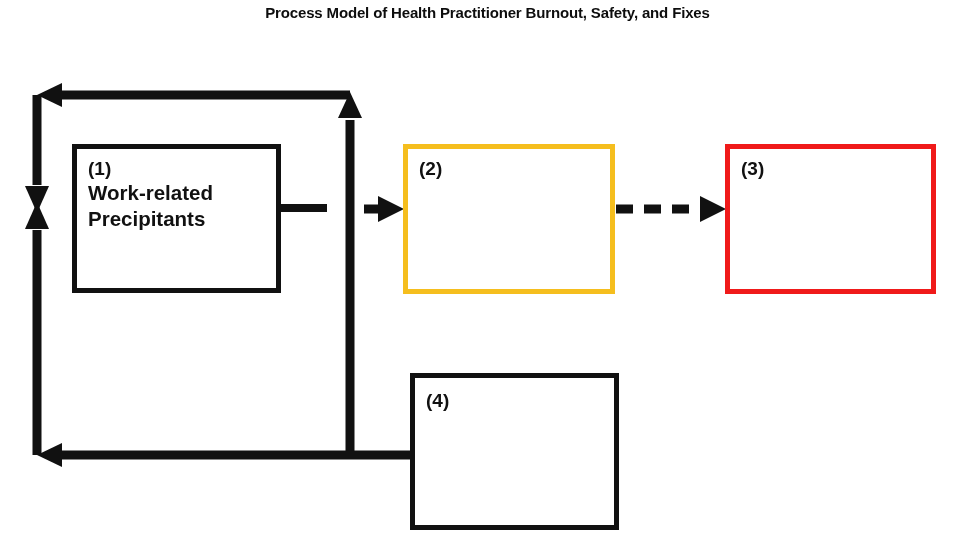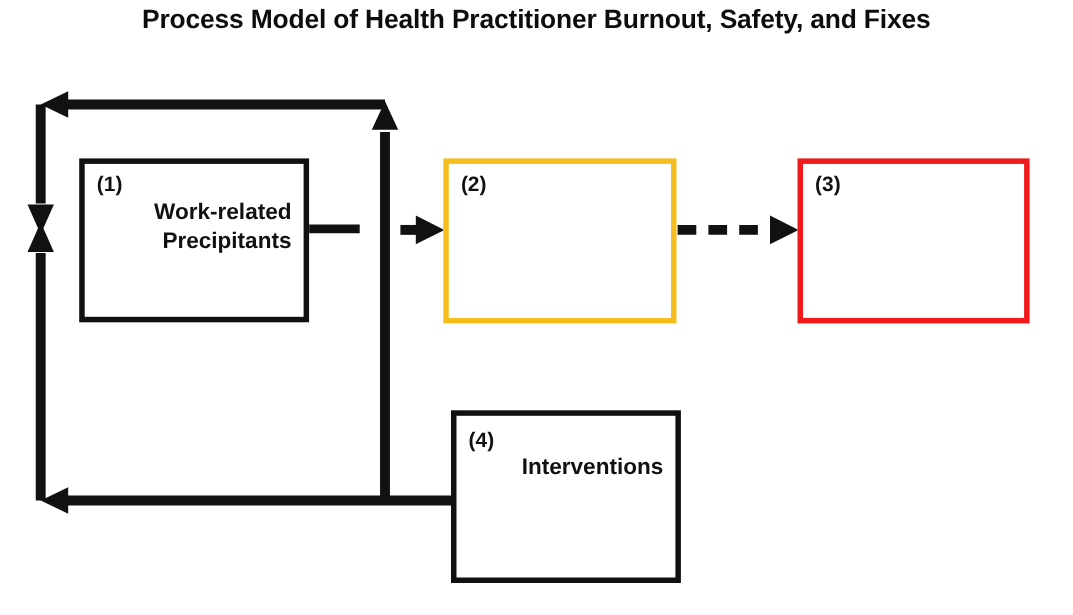--- a/index.html
+++ b/index.html
@@ -16,21 +16,21 @@
     height: 559px;
     background: #ffffff;
     overflow: hidden;
   }
   #title {
     position: absolute;
     left: 0;
     top: 4px;
     width: 975px;
     text-align: center;
-    font-size: 24px;
+    font-size: 15px;
     font-weight: bold;
     color: #0d0d0d;
     letter-spacing: -0.15px;
   }
   #arrow-layer {
     position: absolute;
     left: 0;
     top: 0;
     width: 975px;
     height: 559px;
@@ -44,21 +44,21 @@
     align-items: stretch;
   }
   .node .tag {
     text-align: left;
     font-size: 19px;
     font-weight: bold;
     color: #111111;
     line-height: 1.05;
   }
   .node .body {
-    text-align: right;
+    text-align: left;
     font-size: 20.5px;
     font-weight: bold;
     color: #111111;
     line-height: 1.28;
     white-space: pre-line;
   }
   
   #node-1 {
     left: 72px;  top: 144px;  width: 209px;  height: 149px;
     border: 5px solid #111111;
@@ -140,16 +140,15 @@
   <div class="node" id="node-2">
     <div class="tag">(2)</div>
   </div>
 
   <div class="node" id="node-3">
     <div class="tag">(3)</div>
   </div>
 
   <div class="node" id="node-4">
     <div class="tag">(4)</div>
-    <div class="body">Interventions</div>
   </div>
 
 </div>
 
 </body></html>

